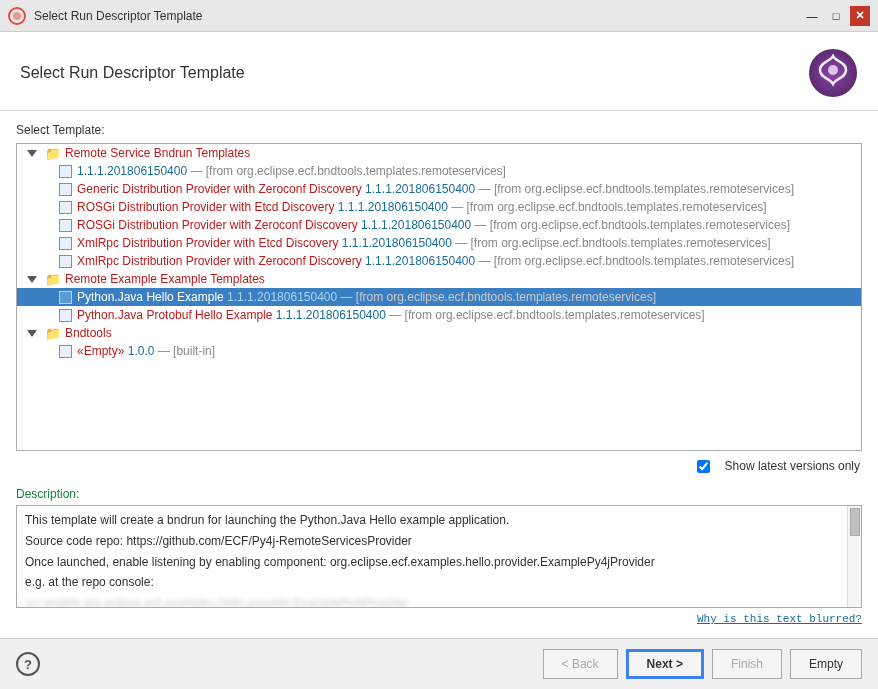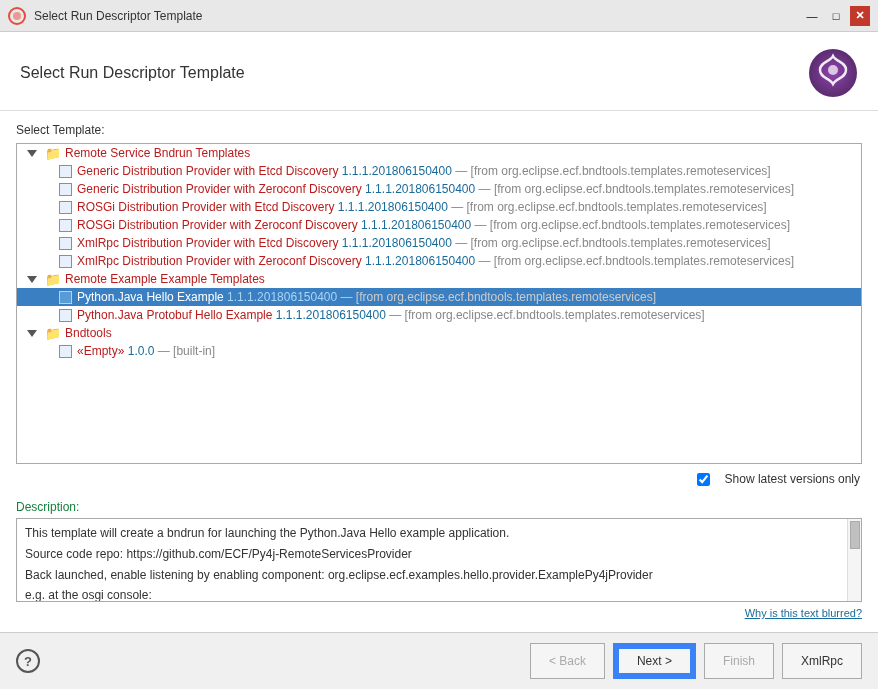--- a/index.html
+++ b/index.html
@@ -164,21 +164,21 @@
       margin-top: 10px;
       flex-shrink: 0;
     }
     .description-label {
       font-size: 12px;
       color: #15803d;
       margin-bottom: 4px;
     }
     .description-box {
       border: 1px solid #aaa;
-      height: 84px;
+      height: 103px;
       overflow-y: auto;
       padding: 6px 8px;
       background: white;
       font-size: 12px;
       color: #333;
       position: relative;
     }
     .description-box p {
       margin-bottom: 4px;
       line-height: 1.4;
@@ -226,23 +226,23 @@
     .btn {
       padding: 5px 18px;
       font-size: 12px;
       cursor: pointer;
       border: 1px solid #aaa;
       background: #f5f5f5;
       color: #333;
       min-width: 70px;
     }
     .btn.primary {
-      border: 6px solid #3b82f6;
+      border: 3px solid #3b82f6;
       background: #f5f5f5;
-      font-weight: normal;
+      font-weight: bold;
     }
     .btn:disabled {
       color: #aaa;
       cursor: default;
     }
     .triangle {
       display: inline-block;
       width: 0;
       height: 0;
       margin-right: 3px;
@@ -299,21 +299,20 @@
           <span class="triangle tri-down"></span>
         </span>
       <span class="tree-icon folder-icon">📁</span>
       <span class="normal-text">Remote Service Bndrun Templates</span>
     </div>
 
     <div class="tree-item tree-indent-3">
       <span class="tree-icon">
           <div class="file-icon"></div>
         </span>
-      <span class="normal-text">Generic Distribution Provider with Etcd Discovery&nbsp;</span>
         <span class="link-text">1.1.1.201806150400</span>
         <span class="gray-text">&nbsp;— [from org.eclipse.ecf.bndtools.templates.remoteservices]</span>
     </div>
     <div class="tree-item tree-indent-3">
       <span class="tree-icon">
           <div class="file-icon"></div>
         </span>
       <span class="normal-text">Generic Distribution Provider with Zeroconf Discovery&nbsp;</span>
         <span class="link-text">1.1.1.201806150400</span>
         <span class="gray-text">&nbsp;— [from org.eclipse.ecf.bndtools.templates.remoteservices]</span>
@@ -397,36 +396,36 @@
       <input type="checkbox" checked="" style="">
       <span>Show latest versions only</span>
     </label>
   </div>
 
   <div class="description-section">
     <div class="description-label">Description:</div>
     <div class="description-box">
       <p>This template will create a bndrun for launching the Python.Java Hello example application.</p>
       <p>Source code repo: https://github.com/ECF/Py4j-RemoteServicesProvider</p>
-      <p>Back launched, enable listening by enabling component: org.eclipse.ecf.examples.hello.provider.ExamplePy4jProvider</p>
-      <p>e.g. at the osgi console:</p>
+      <p>Once launched, enable listening by enabling component: org.eclipse.ecf.examples.hello.provider.ExamplePy4jProvider</p>
+      <p>e.g. at the repo console:</p>
       <p class="blurred-text">scr:enable org.eclipse.ecf.examples.hello.provider.ExamplePv4iProvider</p>
       <div style="position:absolute;right:0;top:0;bottom:0;width:14px;background:#f5f5f5;border-left:1px solid #ddd;">
         <div style="width:10px;height:28px;background:#c0c0c0;margin:2px auto;border:1px solid #aaa;"></div>
       </div>
     </div>
-    <div style="text-align:right; margin-top:4px;">
+    <div style="text-align:right; margin-top:4px;font-family:Liberation Mono, monospace;">
       <a class="blur-link">Why is this text blurred?</a>
     </div>
   </div>
 </div>
 
 <div class="dialog-footer">
   <div class="footer-help">
     <span>?</span>
   </div>
   <div class="footer-buttons">
     <button class="btn" disabled="">&lt; Back</button>
     <button class="btn primary">Next &gt;</button>
     <button class="btn" disabled="">Finish</button>
-    <button class="btn">XmlRpc</button>
+    <button class="btn">Empty</button>
   </div>
 </div>
 
 </body></html>

